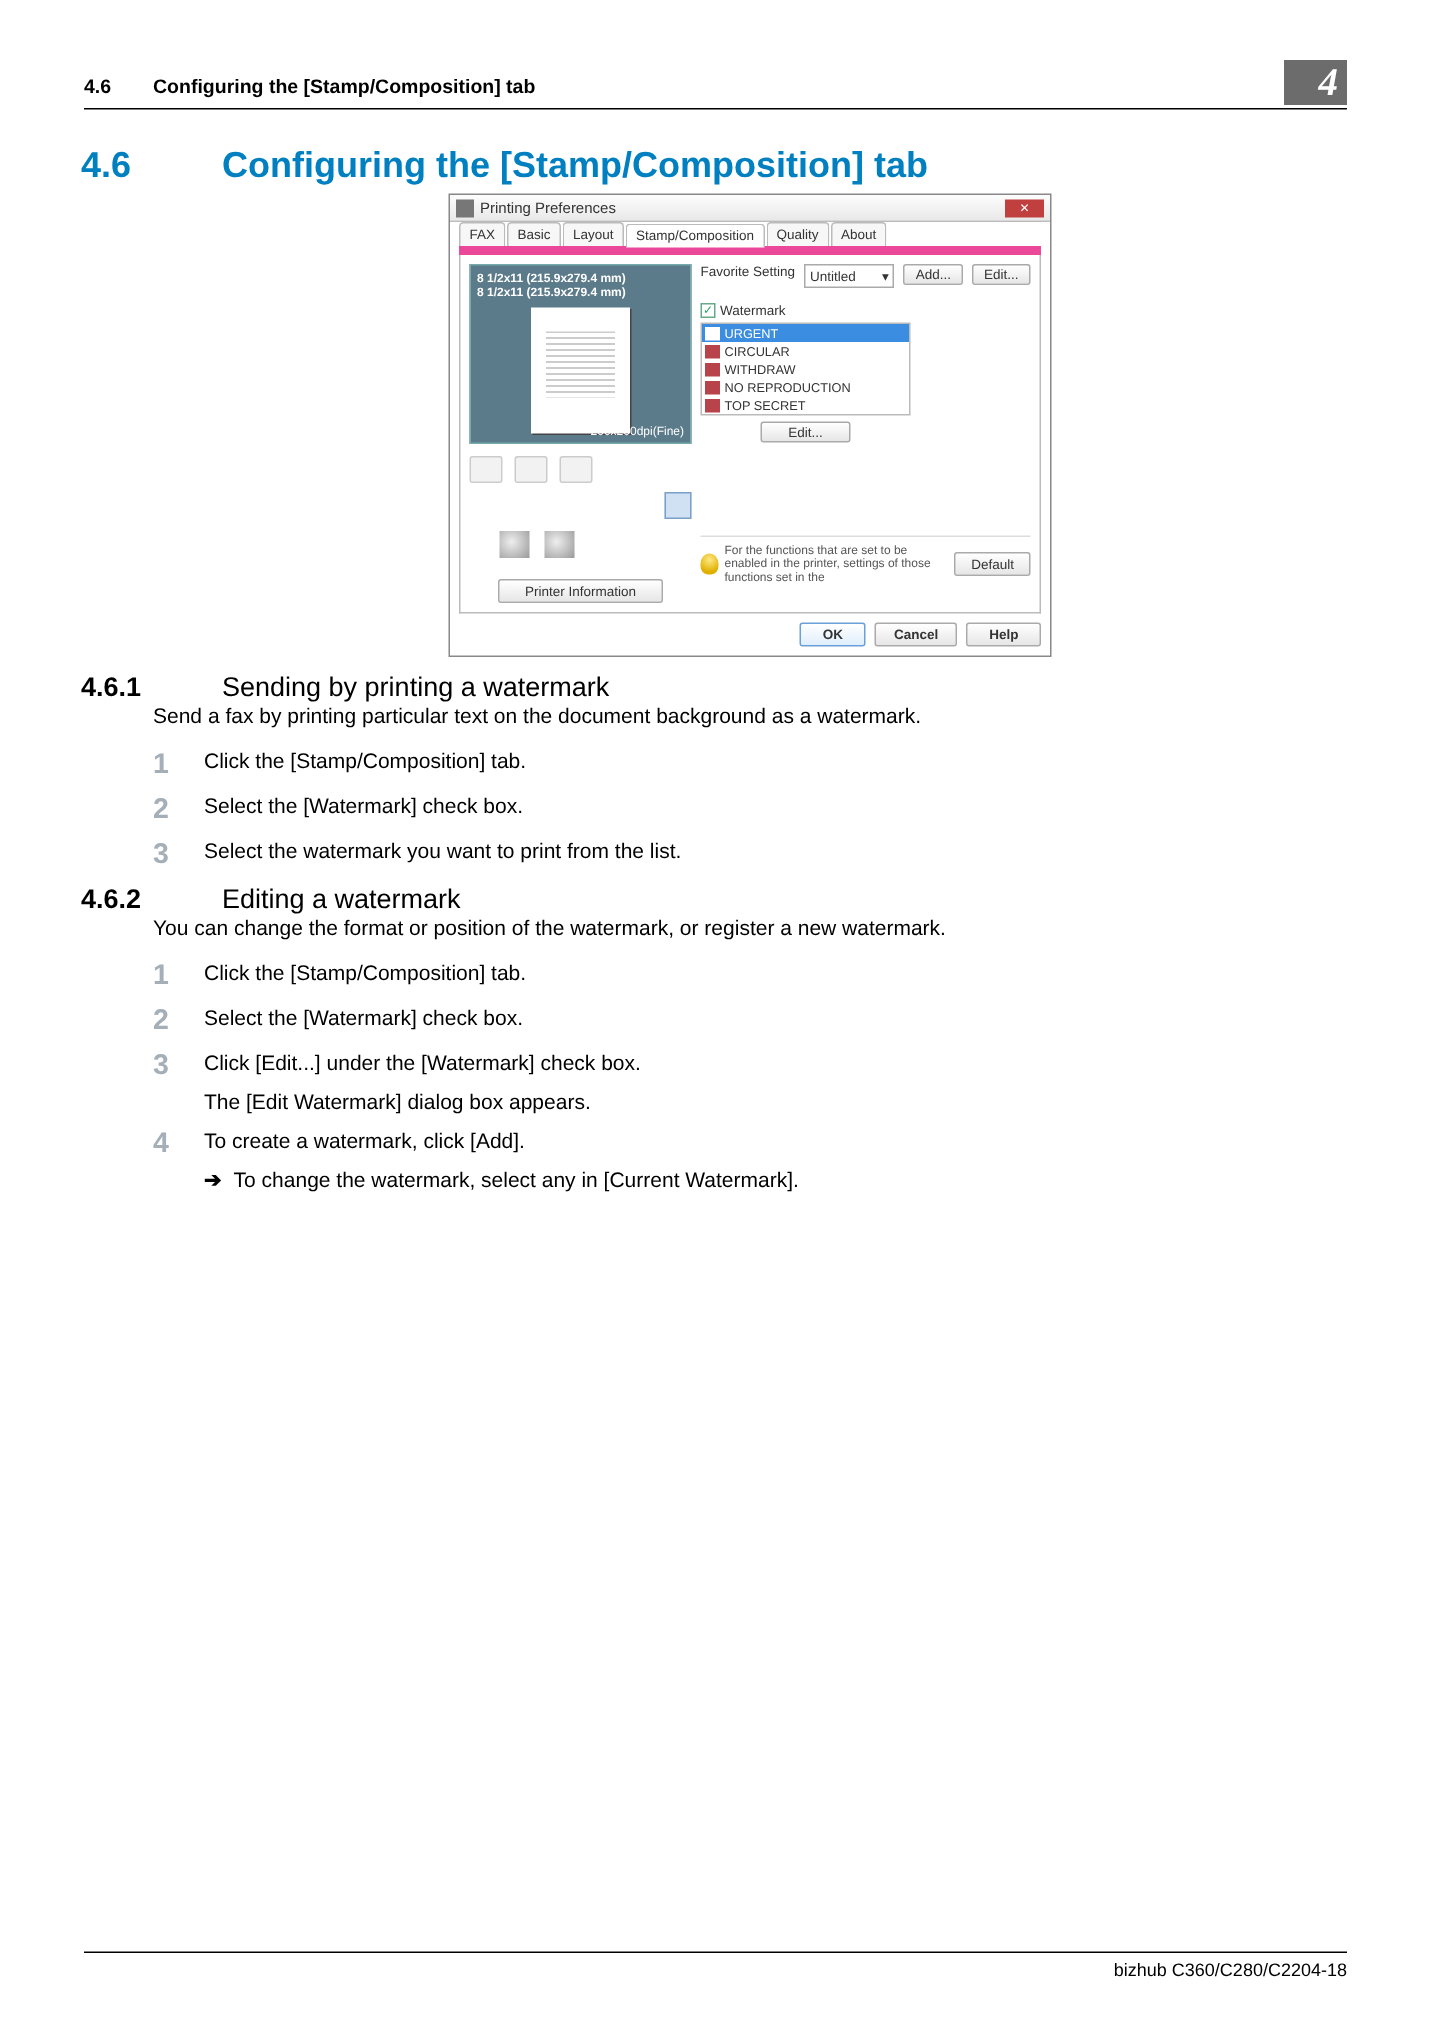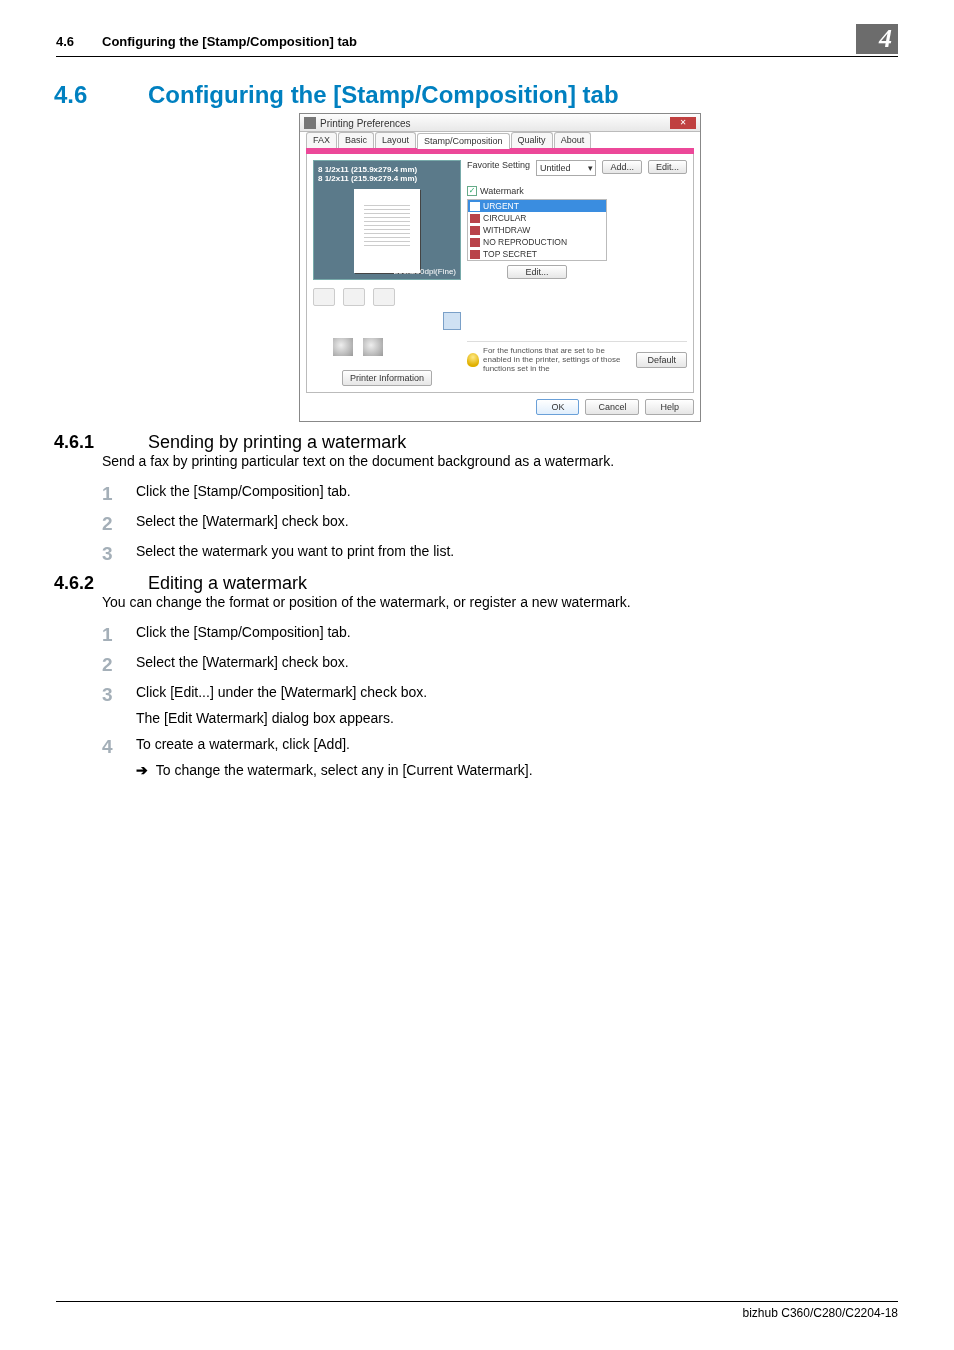--- a/index.html
+++ b/index.html
@@ -1,17 +1,17 @@
 <!DOCTYPE html>
 <html><head>
 <meta charset="utf-8">
 <style>
   * { box-sizing: border-box; margin: 0; padding: 0; }
   html, body { width: 954px; height: 1350px; background: #fff; font-family: Arial, Helvetica, sans-serif; color: #000; }
-  .page { position: relative; width: 954px; height: 1350px; padding: 28px 56px 30px 56px; }
+  .page { position: relative; width: 954px; height: 1350px; padding: 44px 56px 30px 56px; }
 
   
   .hdr { display: flex; align-items: center; border-bottom: 1px solid #000; padding-bottom: 2px; margin-bottom: 24px; font-size: 13px; font-weight: bold; }
   .hdr-num { width: 46px; }
   .hdr-title { flex: 1; }
   .hdr-badge { background: #6c6c6c; color: #fff; font-style: italic; font-family: Georgia, 'Times New Roman', serif; font-size: 26px; font-weight: bold; width: 42px; height: 30px; text-align: right; padding-right: 6px; line-height: 30px; margin-top:-4px;}
 
   
   .content { margin-left: 46px; }
   .h1-row { display:flex; }
@@ -51,38 +51,38 @@
   .pv-label { font-size:8px; color:#fff;font-weight:bold; }
   .pv-page { background:#fff; width:66px; height:84px; margin:6px auto 0; box-shadow:1px 1px 0 #444; position:relative; }
   .pv-page::after { content:""; position:absolute; left:10px; right:10px; top:16px; height:44px; background:repeating-linear-gradient(#ccc,#ccc 1px,transparent 1px,transparent 4px); }
   .pv-res { position:absolute; right:4px; bottom:3px; color:#fff; font-size:8px;}
   .icon-row { display:flex; gap:8px; margin-top:8px; align-items:center;}
   .mini-ic { width:22px; height:18px; border:1px solid #ccc; background:#f2f2f2; border-radius:2px;}
   .icon-row2 { display:flex; justify-content:flex-end; margin-top:6px;}
   .blue-sq { width:18px; height:18px; border:1px solid #7aa0c8; background:#cfe1f3;}
   .icon-row3 { display:flex; gap:10px; margin-top:8px; padding-left:20px;}
   .mini-ic2 { width:20px; height:18px; background: radial-gradient(circle at 40% 40%, #eee, #999);}
-  .pbtn { display:block; margin:14px auto 0; width:90px; text-align:center; border:1px solid #aaa; background:linear-gradient(#fff,#e6e6e6); padding:2px 0; font-size:9px; border-radius:2px;}
+  .pbtn { display:block; margin:14px auto 0; width:110px; text-align:center; border:1px solid #aaa; background:linear-gradient(#fff,#e6e6e6); padding:2px 0; font-size:9px; border-radius:2px;}
   .panel-right { flex:1; }
   .row-fav { display:flex; align-items:flex-start; gap:6px; margin-bottom:10px;}
   .lbl { font-size:9px; }
   .dd { border:1px solid #aaa; background:#fff; height:16px; flex:1; padding:0 3px; display:flex; align-items:center; font-size:9px; min-width:60px;}
   .sbtn { border:1px solid #aaa; background:linear-gradient(#fff,#e6e6e6); padding:1px 7px; font-size:9px; border-radius:2px;}
   .chk-row { display:flex; align-items:center; gap:3px; margin:2px 0 3px 0;}
   .chk { width:10px; height:10px; border:1px solid #6a8; display:flex; align-items:center; justify-content:center; font-size:8px; color:#2a6; line-height:1;}
   .listbox { border:1px solid #bbb; width:140px; height:62px; overflow:hidden; font-size:8.5px;}
   .li { display:flex; align-items:center; gap:3px; padding:0 2px; height:12px;}
   .li.sel { background:#3a8de0; color:#fff; }
   .li-ic { width:10px; height:9px; background:#b9434a; display:inline-block;}
   .li.sel .li-ic { background:#fff;}
   .edit-btn { margin-top:4px; width:60px; text-align:center; border:1px solid #aaa; background:linear-gradient(#fff,#e6e6e6); padding:1px 0; font-size:9px; border-radius:2px; margin-left:40px;}
   .info-row { display:flex; align-items:center; border-top:1px solid #ddd; margin-top:62px; padding-top:4px; gap:4px;}
   .bulb { width:12px; height:14px; background: radial-gradient(circle at 50% 30%, #ffe985, #e0b000 70%); border-radius:50% 50% 40% 40%;}
   .info-text { flex:1; font-size:8px; line-height:1.15; color:#555;}
-  .dlg-btns { display:flex; justify-content:flex-end; gap:6px; margin-top:6px;}
+  .dlg-btns { display:flex; justify-content:flex-end; gap:6px; margin-top:6px;font-weight:bold;}
   .okbtn { border:1px solid #6aa0d8; background:linear-gradient(#fff,#e0eefc); padding:2px 14px; font-size:9px; border-radius:2px;}
 </style>
 </head>
 <body>
 
 <div class="page">
 
   <div class="hdr">
     <span class="hdr-num">4.6</span>
     <span class="hdr-title">Configuring the [Stamp/Composition] tab</span>

